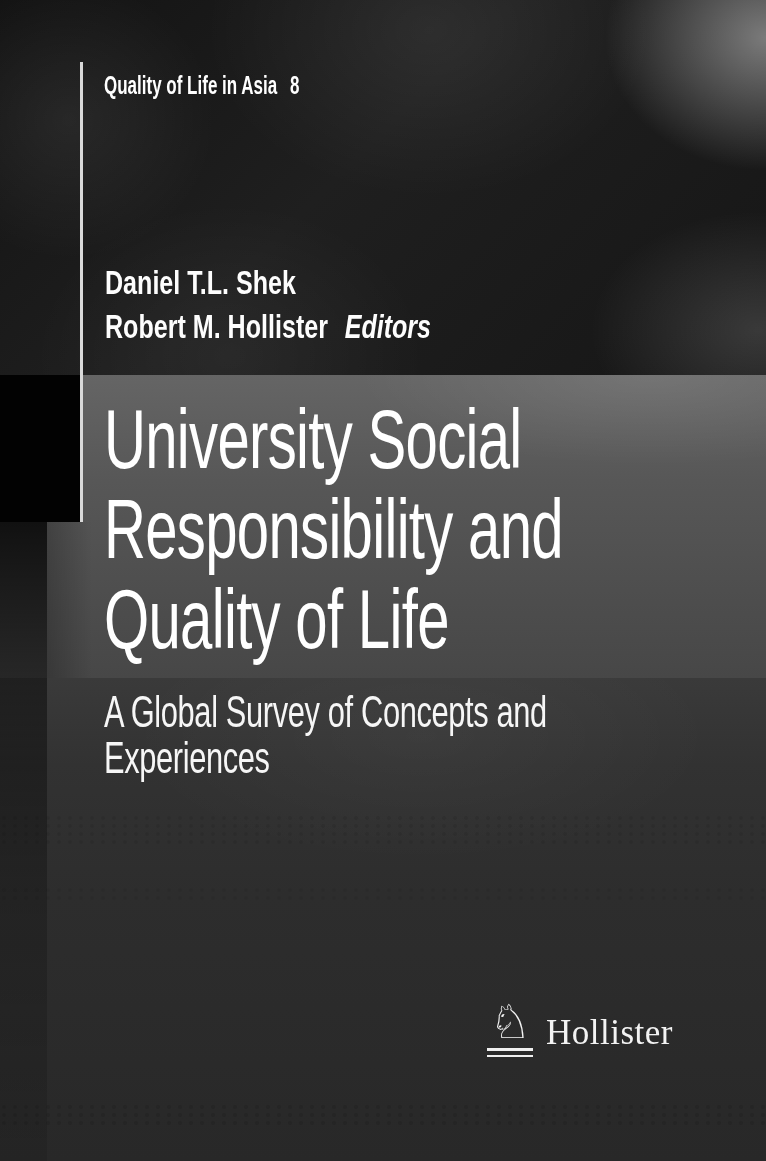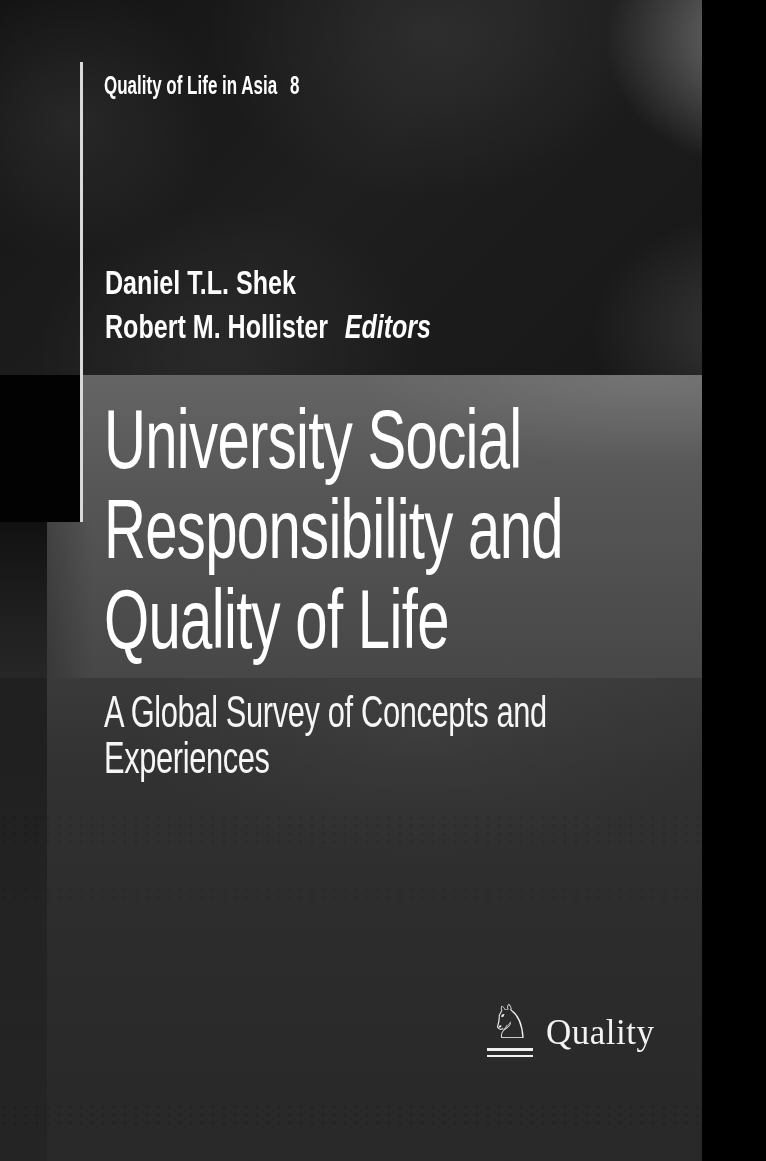--- a/index.html
+++ b/index.html
@@ -1,17 +1,17 @@
 <!DOCTYPE html>
 <html><head>
 <meta charset="utf-8">
 <style>
   html,body{margin:0;padding:0;background:#000;}
   .cover{
-    position:relative;width:702px;height:1161px;overflow:hidden;
+    position:relative;width:766px;height:1161px;overflow:hidden;
     font-family:"Liberation Sans",sans-serif;color:#fff;
     background:#1c1c1c;
   }
   .abs{position:absolute;}
   
   .bg-top{
     left:0;top:0;width:766px;height:375px;
     background:
       radial-gradient(230px 190px at 100% 10%, rgba(255,255,255,.42), transparent 70%),
       radial-gradient(240px 170px at 99% 88%, rgba(255,255,255,.15), transparent 70%),
@@ -135,16 +135,16 @@
   <div class="abs book-subtitle">
     <div>A Global Survey of Concepts and</div>
     <div>Experiences</div>
   </div>
 
   <div class="abs publisher">
     <div class="horse-col">
       <span class="horse-glyph">♘</span>
       <div class="logo-rule"></div>
     </div>
-    <span class="publisher-name">Quality</span>
+    <span class="publisher-name">Hollister</span>
   </div>
 
 </div>
 
 </body></html>

